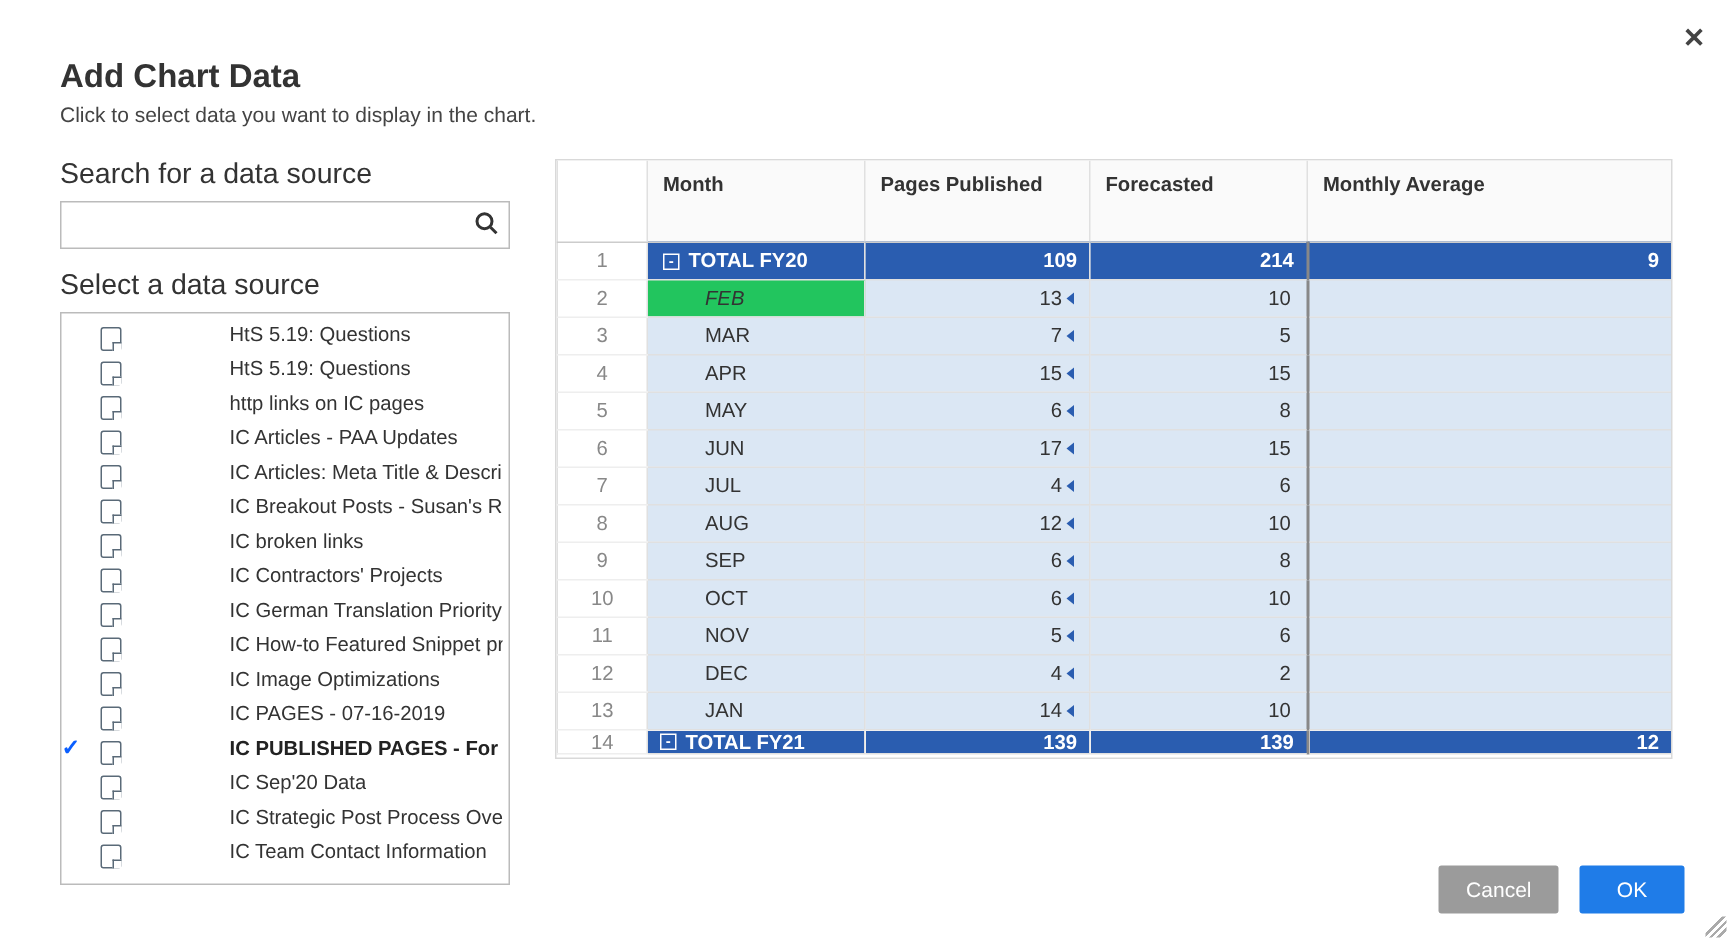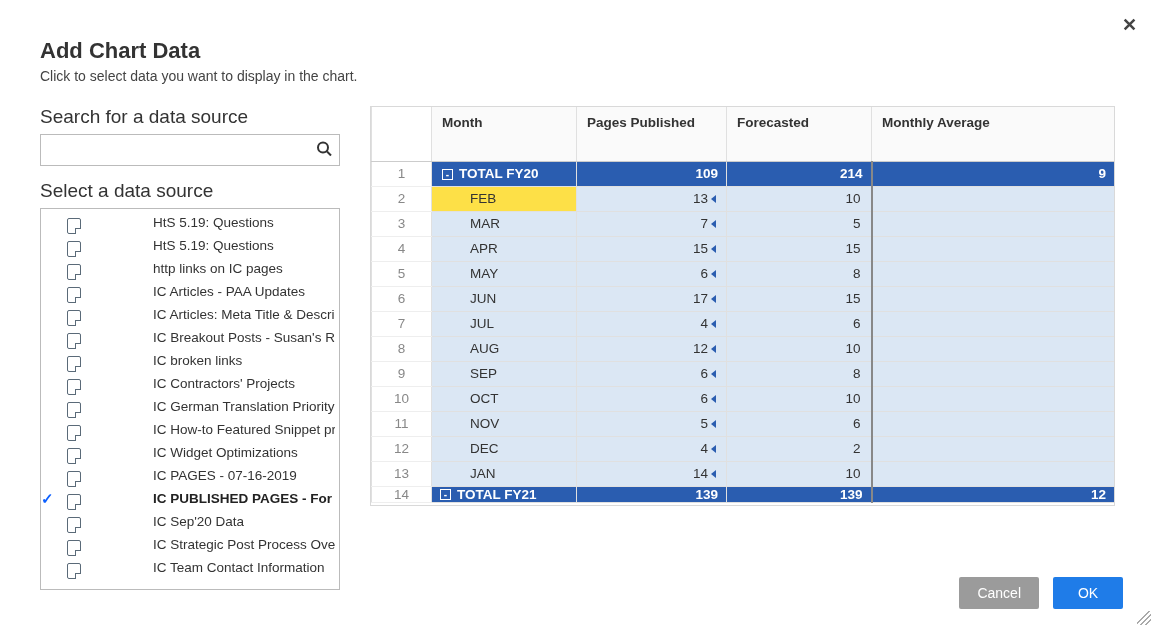--- a/index.html
+++ b/index.html
@@ -194,21 +194,21 @@
       font-size: 10px;
       line-height: 9px;
       text-align: center;
       margin-right: 6px;
       vertical-align: middle;
     }
 
     tr.data-row td:not(.col-r) {
       background: #dbe7f4;
     }
-    tr.data-row td.col-month.white-cell { background: #fde047; }
+    tr.data-row td.col-month.white-cell { background: #22c55e; font-style: italic; }
     tr.data-row td.col-month { padding-left: 38px; }
     tr.data-row td.col-pp, tr.data-row td.col-fc { padding-right: 10px; }
 
     .tick {
       display: inline-block;
       width: 0; height: 0;
       border-top: 4px solid transparent;
       border-bottom: 4px solid transparent;
       border-right: 5px solid #2a5db0;
       margin-left: 3px;
@@ -312,21 +312,21 @@
             <li class="source-item">
               <span class="sheet-ic"></span>
               <span class="src-label">IC German Translation Priority</span>
             </li>
             <li class="source-item">
               <span class="sheet-ic"></span>
               <span class="src-label">IC How-to Featured Snippet proje</span>
             </li>
             <li class="source-item">
               <span class="sheet-ic"></span>
-              <span class="src-label">IC Widget Optimizations</span>
+              <span class="src-label">IC Image Optimizations</span>
             </li>
             <li class="source-item">
               <span class="sheet-ic"></span>
               <span class="src-label">IC PAGES - 07-16-2019</span>
             </li>
             <li class="source-item selected">
               <span class="check">✓</span>
               <span class="sheet-ic"></span>
               <span class="src-label">IC PUBLISHED PAGES - For Dash</span>
             </li>

